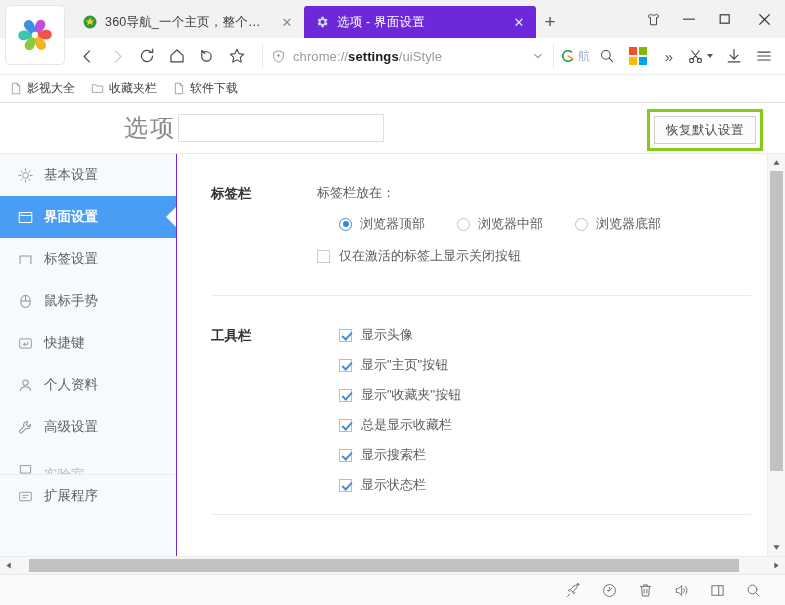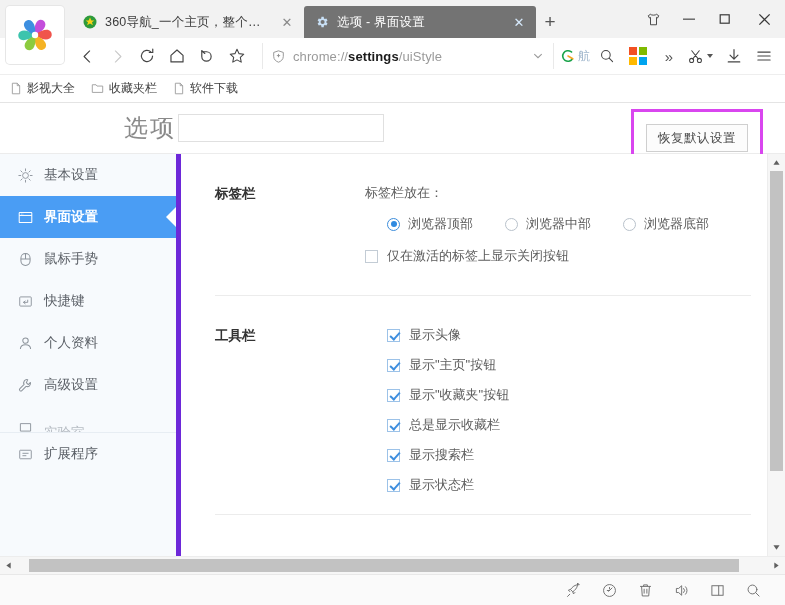--- a/index.html
+++ b/index.html
@@ -45,21 +45,21 @@
     display: flex; align-items: center;
     padding: 0 8px 0 10px;
     font-size: 12.5px;
     color: #333;
     border-radius: 3px 3px 0 0;
     position: relative;
     max-width: 232px;
     box-sizing: border-box;
   }
   .tab.inactive { background: #f2f2f2; color: #3c3c3c; }
-  .tab.active { background: #737373; color: #ffffff; width: 272px; }
+  .tab.active { background: #6d28d9; color: #ffffff; width: 272px; }
   .tab-favicon {
     width: 16px; height: 16px;
     margin-right: 7px; flex: 0 0 16px;
     display: flex; align-items: center; justify-content: center;
   }
   .tab-title {
     flex: 1 1 auto;
     white-space: nowrap; overflow: hidden; text-overflow: ellipsis;
     letter-spacing: .2px;
   }
@@ -172,38 +172,38 @@
     letter-spacing: 2px;
   }
   .opt-search {
     width: 200px; height: 24px;
     border: 1px solid #e0e0e0;
     background: #fff;
     margin-left: 2px;
   }
   .reset-wrap {
     position: absolute; right: 22px; top: 6px;
-    padding: 12px;
-    border: 3px solid #d946ef;
+    padding: 4px;
+    border: 3px solid #84cc16;
   }
   .reset-btn {
     width: 100px; height: 26px;
     border: 1px solid #cfcfcf;
     background: #fcfcfc;
     font-size: 12.5px; color: #4a4a4a;
     display: flex; align-items: center; justify-content: center;
     letter-spacing: .5px;
   }
 
   
   .sidebar {
     width: 176px;
     flex: 0 0 176px;
     background: #f7fafd;
-    border-right: 5px solid #6d28d9;
+    border-right: 1px solid #6d28d9;
     overflow: hidden;
     position: relative;
   }
   .side-item {
     height: 42px;
     display: flex; align-items: center;
     padding-left: 44px;
     font-size: 13.5px;
     color: #5a5f66;
     position: relative;
@@ -239,21 +239,20 @@
     background: #ffffff;
     overflow: hidden;
     position: relative;
     min-width: 0;
   }
   .content-inner { padding: 0 0 0 0; }
   .section {
     display: flex;
     padding: 30px 0 8px 0;
     margin: 0 34px 0 34px;
-    gap: 44px;
   }
   .section.bordered { border-bottom: 1px solid #ececec; padding-bottom: 30px; }
   .sec-label {
     width: 106px; flex: 0 0 106px;
     font-size: 13.5px; color: #333; font-weight: bold;
     padding-top: 1px;
   }
   .sec-body { flex: 1 1 auto; }
   .sub-label { font-size: 13px; color: #5c5c5c; margin-bottom: 13px; }
   .radio-row { display: flex; align-items: center; margin-left: 22px; margin-bottom: 14px; }
@@ -542,20 +541,28 @@
             <svg width="17" height="17" viewBox="0 0 20 20" fill="none" stroke="currentColor" stroke-width="1.2">
               <rect x="2.6" y="4" width="14.8" height="12" rx="0.8"></rect>
                 <path d="M2.6 7.6 H17.4"></path>
               <circle cx="5.2" cy="5.8" r="0.55" fill="currentColor" stroke="none"></circle>
               <circle cx="7.0" cy="5.8" r="0.55" fill="currentColor" stroke="none"></circle>
             </svg>
           </span>
           <span>界面设置</span>
         </div>
 
+        <div class="side-item">
+          <span class="si-ico">
+            <svg width="17" height="17" viewBox="0 0 20 20" fill="none" stroke="currentColor" stroke-width="1.2">
+                <path d="M3.6 15.4 V6 H16.4 V15.4"></path>
+              </svg>
+          </span>
+          <span>标签设置</span>
+        </div>
 
 
         <div class="side-item">
           <span class="si-ico">
             <svg width="17" height="17" viewBox="0 0 20 20" fill="none" stroke="currentColor" stroke-width="1.2">
               <rect x="4.6" y="3" width="10.8" height="14" rx="5.4"></rect>
                 <path d="M10 3 V9.4 M4.6 9.4 H15.4"></path>
             </svg>
           </span>
           <span>鼠标手势</span>

